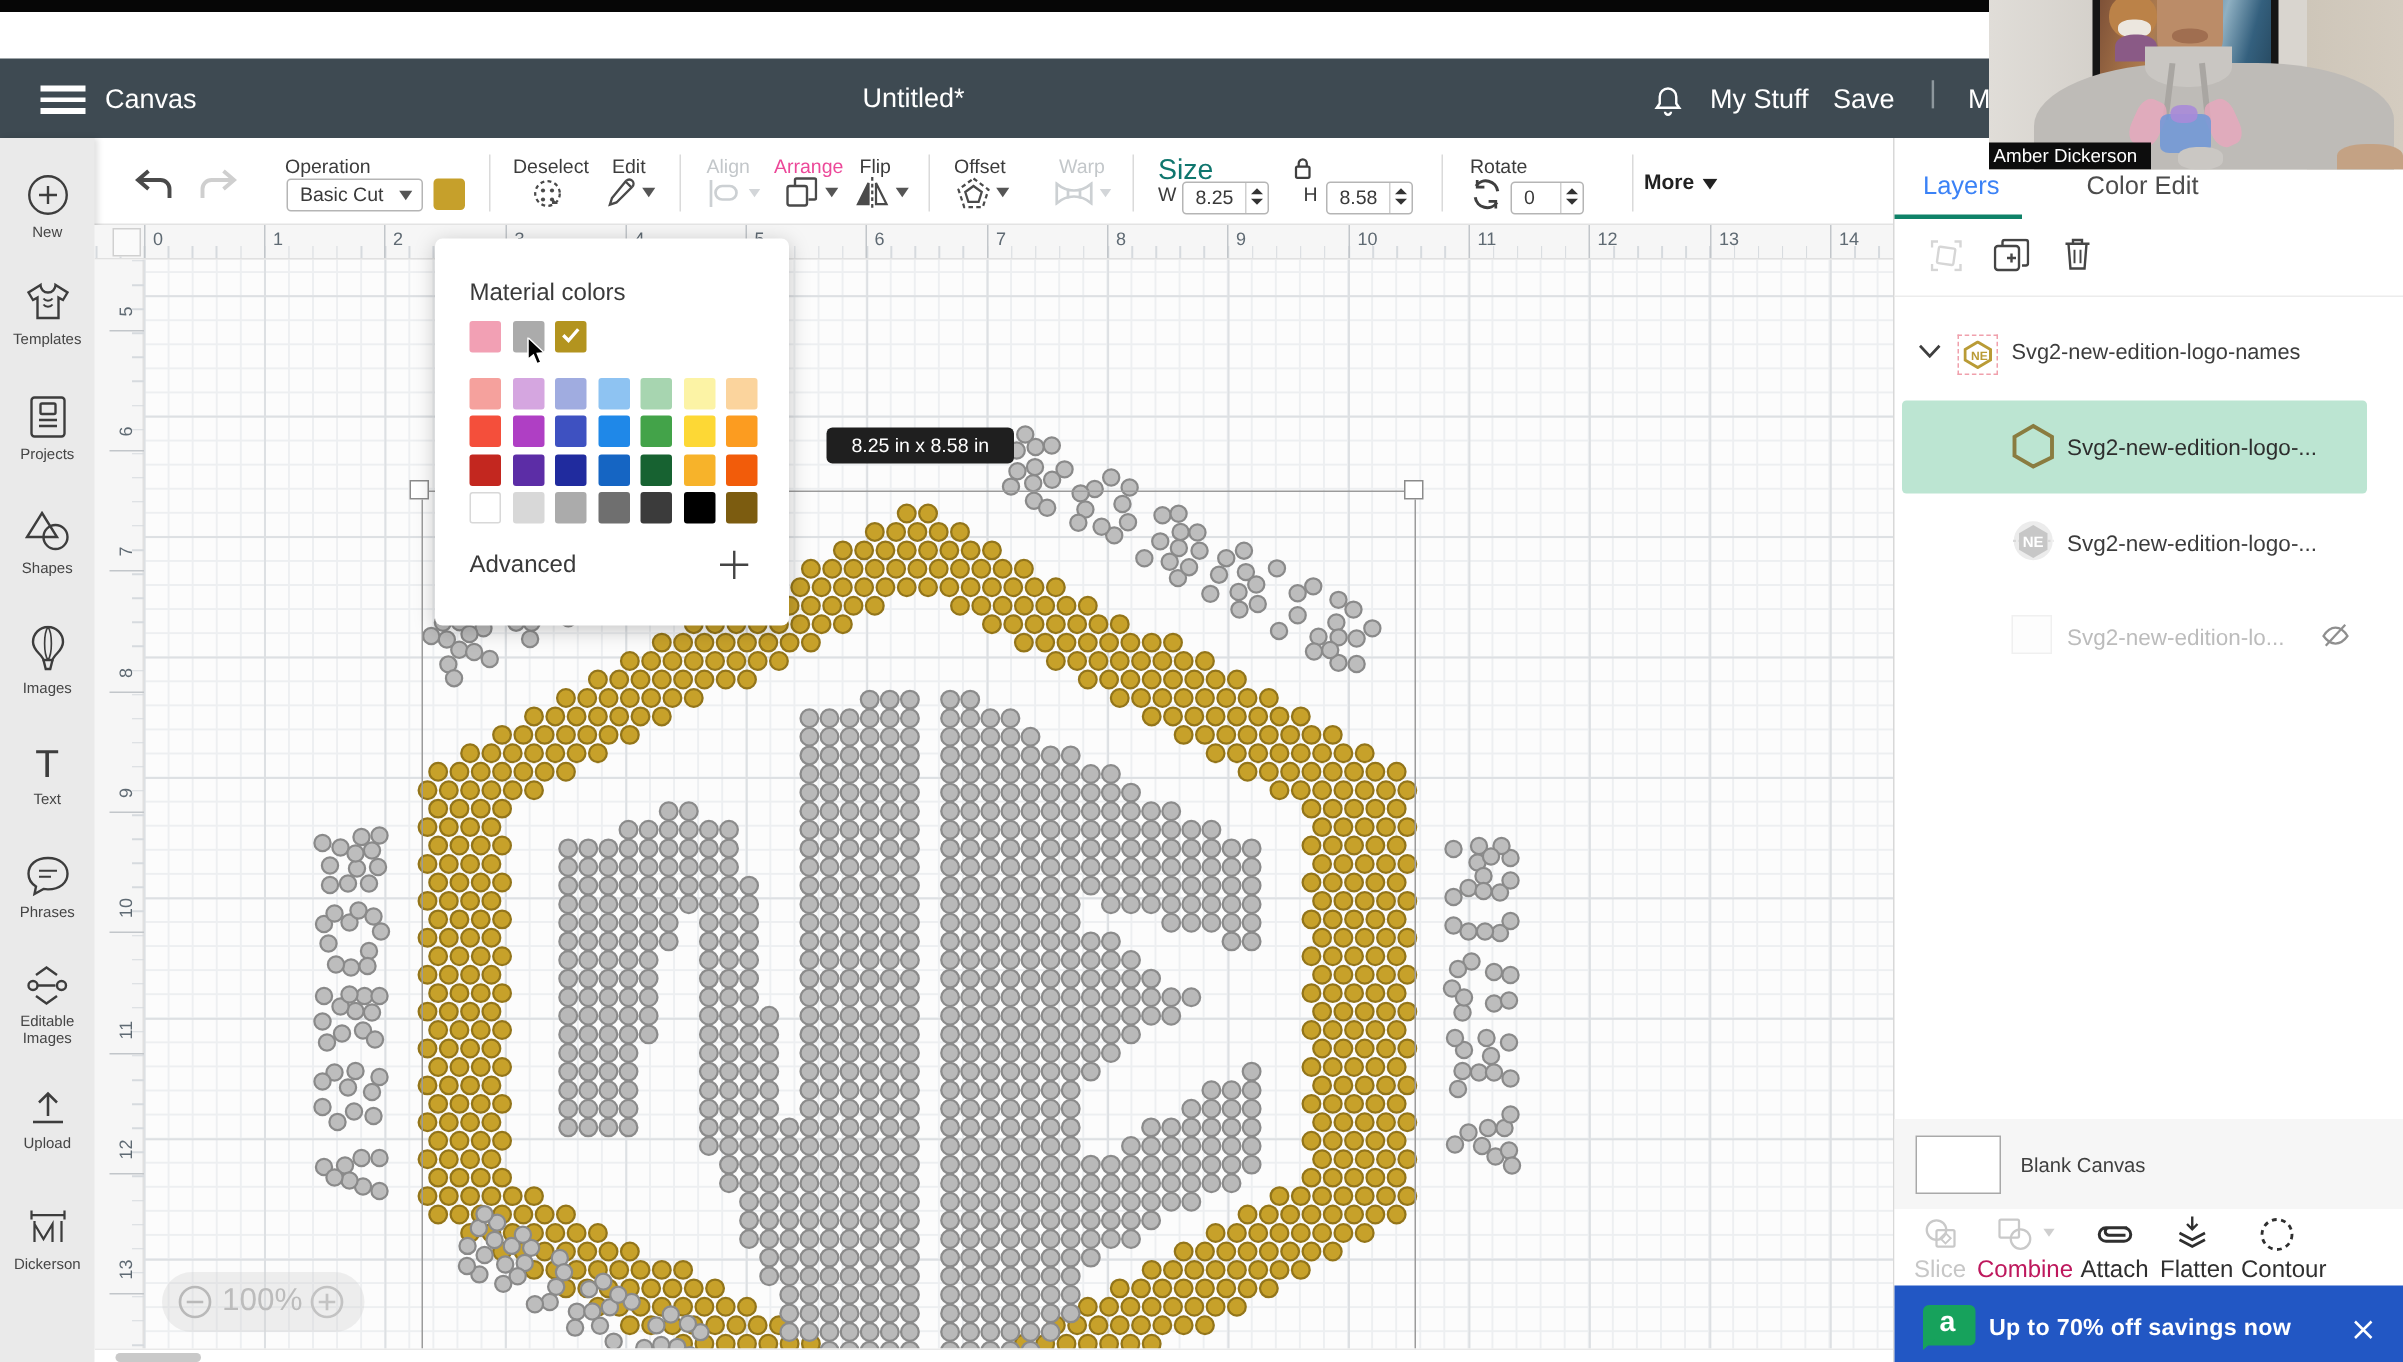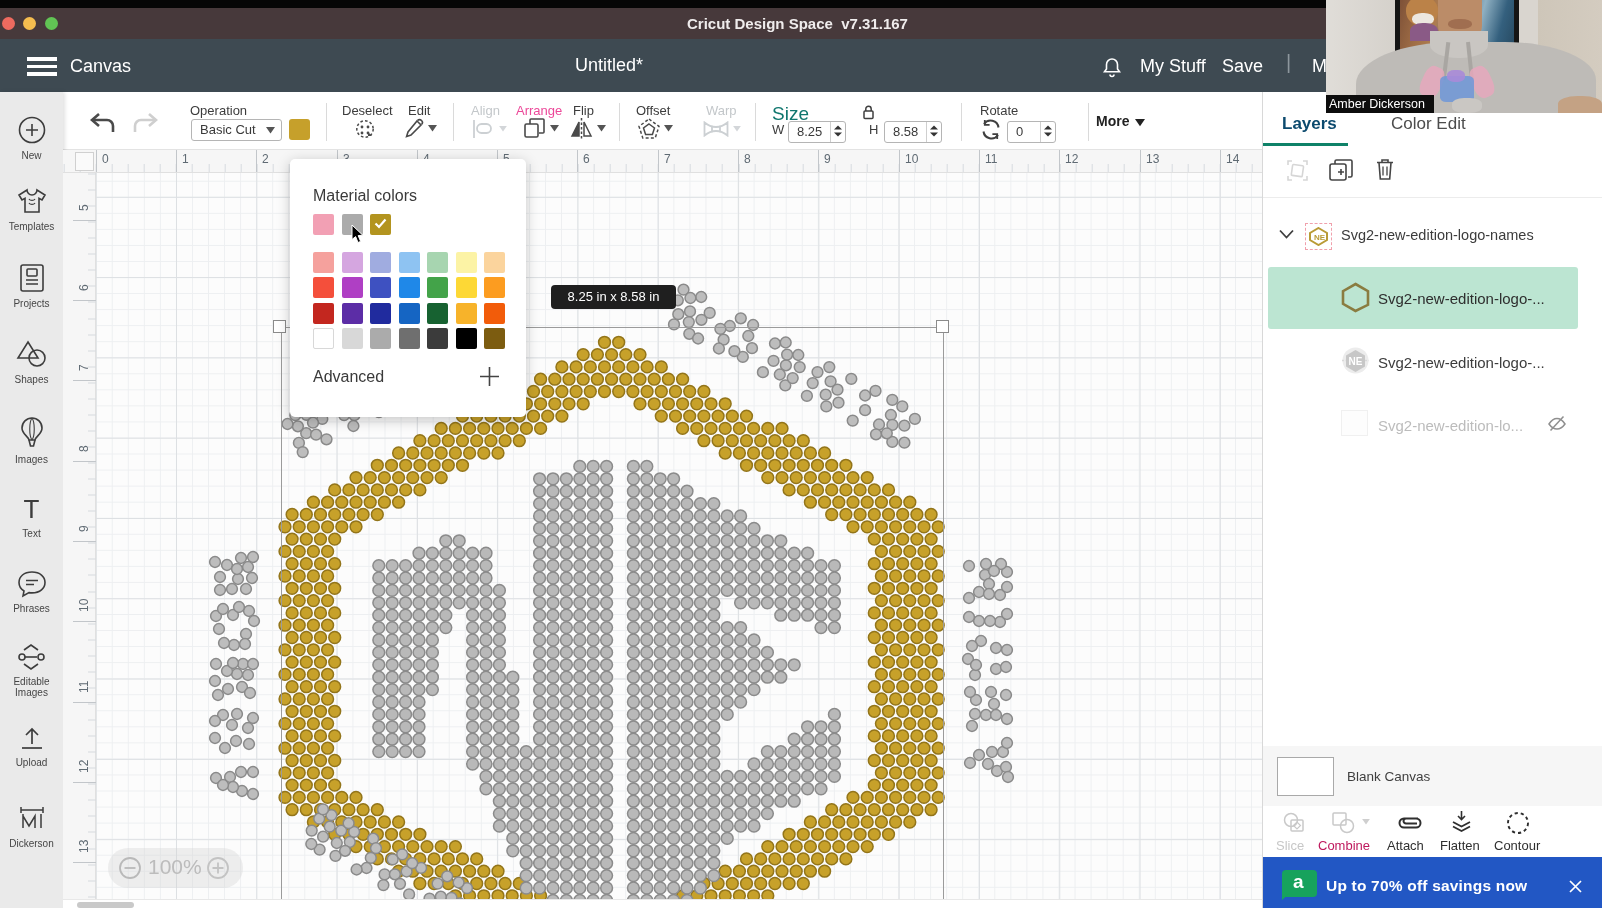--- a/index.html
+++ b/index.html
@@ -3,26 +3,20 @@
 <style>
 *{margin:0;padding:0;box-sizing:border-box}
 html,body{width:1602px;height:908px;overflow:hidden;font-family:"Liberation Sans",sans-serif;background:#fff}
 #app{position:relative;width:1602px;height:908px}
 .abs{position:absolute}
 svg{display:block}
 </style></head><body>
 <div id="app">
 
 <div class="abs" style="left:0;top:0;width:1602px;height:8px;background:#060606"></div>
-<div class="abs" style="left:0;top:8px;width:1602px;height:31px;background:#47393b">
-  <div class="abs" style="left:2px;top:9px;width:13px;height:13px;border-radius:50%;background:#ee6a5f"></div>
-  <div class="abs" style="left:23px;top:9px;width:13px;height:13px;border-radius:50%;background:#f5bd4f"></div>
-  <div class="abs" style="left:45px;top:9px;width:13px;height:13px;border-radius:50%;background:#61c454"></div>
-  <div class="abs" style="left:687px;top:7px;width:400px;font-size:15px;font-weight:bold;color:#efecec">Cricut Design Space&nbsp; v7.31.167</div>
-</div>
 
 <div class="abs" style="left:0;top:39px;width:1602px;height:53px;background:#3e4a52">
   <div class="abs" style="left:27px;top:18px;width:30px;height:19px">
     <div style="height:3.5px;background:#fff;margin-bottom:4px"></div>
     <div style="height:3.5px;background:#fff;margin-bottom:4px"></div>
     <div style="height:3.5px;background:#fff"></div>
   </div>
   <div class="abs" style="left:70px;top:17px;font-size:18px;color:#fff">Canvas</div>
   <div class="abs" style="left:575px;top:16px;font-size:18px;color:#fff">Untitled*</div>
   <svg class="abs" style="left:1101px;top:17px" width="22" height="22" viewBox="0 0 22 22" fill="none" stroke="#fff" stroke-width="1.6">
@@ -1901,21 +1895,21 @@
       <div class="abs" style="left:250px;top:218px;font-size:16px;color:#3a3a3a">Advanced</div>
       <svg class="abs" style="left:417px;top:217px" width="19" height="19" viewBox="0 0 19 19" fill="none" stroke="#444" stroke-width="1.6">
         <path d="M9.5 0 v19 M0 9.5 h19"></path>
       </svg>
       <svg class="abs" style="left:288px;top:75px" width="13" height="19" viewBox="0 0 13 19">
         <path d="M1 0 L1 14.5 L4.6 11.6 L7 17.5 L9.6 16.4 L7.2 10.6 L11.8 10.2 Z" fill="#000" stroke="#fff" stroke-width="1"></path>
       </svg>
 </div>
 
 <div class="abs" id="panel" style="left:1262px;top:92px;width:340px;height:816px;background:#fff;border-left:1px solid #d8d8d8">
-  <div class="abs" style="left:19px;top:22px;font-size:17px;font-weight:bold;color:#0c4a6e">Layers</div>
+  <div class="abs" style="left:19px;top:22px;font-size:17px;font-weight:normal;color:#3b82f6">Layers</div>
   <div class="abs" style="left:128px;top:22px;font-size:17px;color:#4c4c4c">Color Edit</div>
   <div class="abs" style="left:0;top:51px;width:85px;height:3px;background:#0f8268"></div>
   <svg class="abs" style="left:24px;top:68px" width="21" height="21" viewBox="0 0 21 21" fill="none" stroke="#d6d6d6" stroke-width="1.6">
     <path d="M1 5 V1 h4 M16 1 h4 v4 M20 16 v4 h-4 M5 20 H1 v-4"></path>
         <rect x="5" y="5" width="11" height="11" rx="1" transform="rotate(8 10 10)"></rect>
   </svg>
   <svg class="abs" style="left:66px;top:67px" width="24" height="23" viewBox="0 0 24 23" fill="none" stroke="#454545" stroke-width="1.6">
     <rect x="1" y="5" width="16" height="16" rx="2"></rect>
         <path d="M6 5 V2.5 a1.5 1.5 0 0 1 1.5 -1.5 h14 a1.5 1.5 0 0 1 1.5 1.5 v14 a1.5 1.5 0 0 1 -1.5 1.5 H19"></path>
     <path d="M9 13 h6 M12 10 v6"></path>
@@ -1992,21 +1986,21 @@
   <div class="abs" style="left:0;top:765px;width:340px;height:51px;background:#2257c4">
     <div class="abs" style="left:19px;top:13px;width:35px;height:27px;background:#17a25c;border-radius:4px"></div>
     <div class="abs" style="left:19px;top:36px;width:0;height:0;border-left:8px solid #17a25c;border-bottom:7px solid transparent"></div>
     <div class="abs" style="left:30px;top:14px;font-size:19px;color:#fff;font-weight:bold">a</div>
     <div class="abs" style="left:63px;top:20px;font-size:15.5px;color:#fff;font-weight:bold;letter-spacing:.2px">Up to 70% off savings now</div>
     <svg class="abs" style="left:306px;top:23px" width="13" height="13" viewBox="0 0 13 13" stroke="#fff" stroke-width="1.7">
           <path d="M1 1 L12 12 M12 1 L1 12"></path>
         </svg>
   </div>
 </div>
-<style>.albl{top:32px;font-size:13px}</style>
+<style>.albl{top:32px;font-size:16px}</style>
 
 <div class="abs" id="webcam" style="left:1326px;top:0;width:276px;height:113px;background:#d9d5cf;overflow:hidden">
   <div class="abs" style="left:0;top:0;width:76px;height:113px;background:linear-gradient(90deg,#e0ddd8,#d4d0ca)"></div>
   <div class="abs" style="left:212px;top:0;width:64px;height:113px;background:linear-gradient(90deg,#cec6b9,#d4ccc0)"></div>
   <div class="abs" style="left:69px;top:-10px;width:124px;height:68px;background:#151515"></div>
   <div class="abs" style="left:74px;top:-10px;width:114px;height:62px;background:linear-gradient(105deg,#7a4e36 0%,#a06e46 22%,#ad7c50 34%,#4f7590 52%,#8fb0c2 68%,#34607e 85%,#274960 100%)"></div>
   <div class="abs" style="left:80px;top:-4px;width:32px;height:30px;background:#bb8248;border-radius:48%"></div>
   <div class="abs" style="left:86px;top:13px;width:22px;height:12px;background:#ece7df;border-radius:45%"></div>
   <div class="abs" style="left:84px;top:23px;width:28px;height:18px;background:#8a5a86;border-radius:45% 45% 0 0"></div>
   <div class="abs" style="left:112px;top:-2px;width:44px;height:46px;background:#bb8c68;border-radius:0 0 40% 40%"></div>

